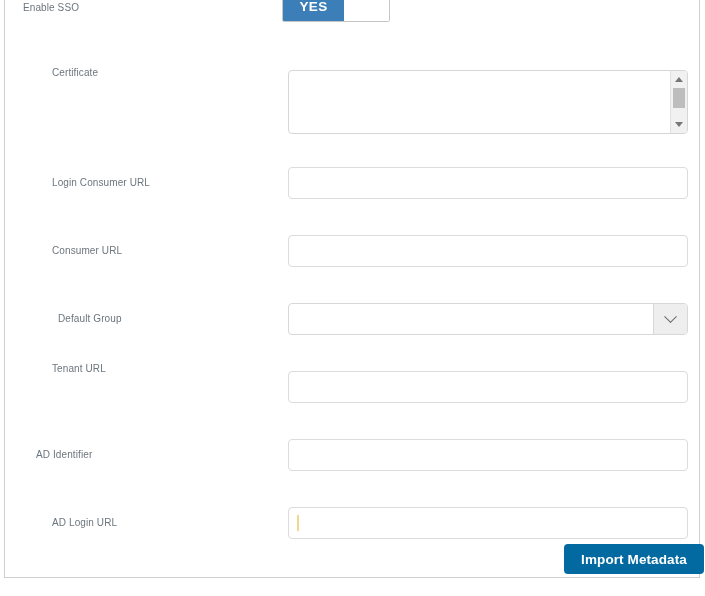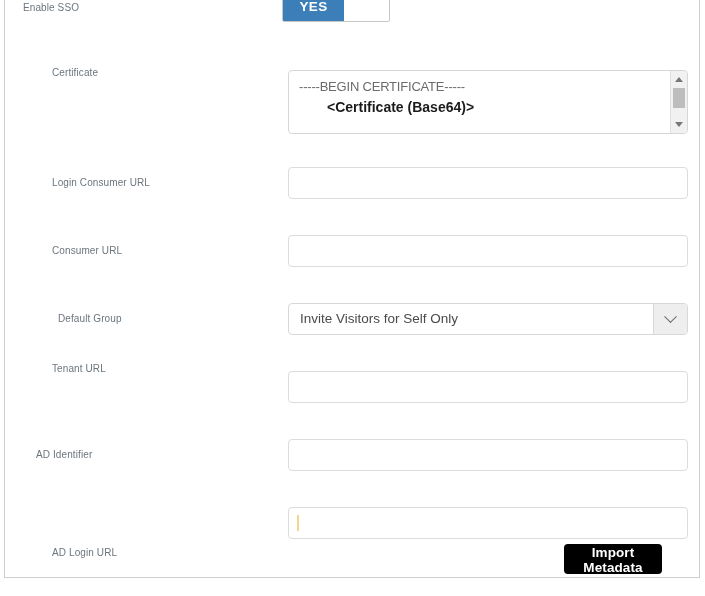--- a/index.html
+++ b/index.html
@@ -223,23 +223,23 @@
     border-right: 1.6px solid #6a6a6a;
     border-bottom: 1.6px solid #6a6a6a;
     transform: rotate(45deg) translate(-2px,-2px);
   }
 
   
   .btn-primary {
     position: absolute;
     left: 559px;
     top: 550px;
-    width: 98px;
-    height: 30px;
-    background: #000000;
+    width: 140px;
+    height: 30px;
+    background: #0369a1;
     color: #ffffff;
     border: none;
     border-radius: 4px;
     font-family: "Liberation Sans", sans-serif;
     font-size: 13.5px;
     font-weight: bold;
     cursor: pointer;
     letter-spacing: 0.1px;
   }
 </style>
@@ -252,22 +252,20 @@
     <span class="lbl" style="left:18px; top:8px;">Enable SSO</span>
     <div class="toggle">
       <div class="toggle-on">YES</div>
       <div class="toggle-knob"></div>
     </div>
   </div>
 
   <div class="row">
     <span class="lbl" style="left:47px; top:73px;">Certificate</span>
     <div class="cert-box">
-      <span class="cert-line1">-----BEGIN CERTIFICATE-----</span>
-      <span class="cert-line2">&lt;Certificate (Base64)&gt;</span>
       <div class="cert-scroll">
         <div class="sb-arrow up">
           <div class="tri up"></div>
         </div>
         <div class="sb-thumb"></div>
         <div class="sb-arrow down">
           <div class="tri down"></div>
         </div>
       </div>
     </div>
@@ -279,38 +277,37 @@
   </div>
 
   <div class="row">
     <span class="lbl" style="left:47px; top:251px;">Consumer URL</span>
     <input class="tinput" style="top: 241px;" type="text" placeholder="">
   </div>
 
   <div class="row">
     <span class="lbl" style="left:53px; top:319px;">Default Group</span>
     <div class="selwrap">
-      <span class="selval">Invite Visitors for Self Only</span>
       <div class="selbtn">
         <span class="chev"></span>
       </div>
     </div>
   </div>
 
   <div class="row">
     <span class="lbl" style="left:47px; top:369px;">Tenant URL</span>
     <input class="tinput" style="top: 377px;" type="text" placeholder="">
   </div>
 
   <div class="row">
     <span class="lbl" style="left:31px; top:455px;">AD Identifier</span>
     <input class="tinput" style="top: 445px;" type="text" placeholder="">
   </div>
 
   <div class="row">
-    <span class="lbl" style="left:47px; top:553px;">AD Login URL</span>
+    <span class="lbl" style="left:47px; top:523px;">AD Login URL</span>
     <input class="tinput" style="top: 513px;" type="text" placeholder="">
     <span class="caret" style="top:521px;"></span>
   </div>
 
   <button class="btn-primary">Import Metadata</button>
 
 </div>
 
 </body></html>

